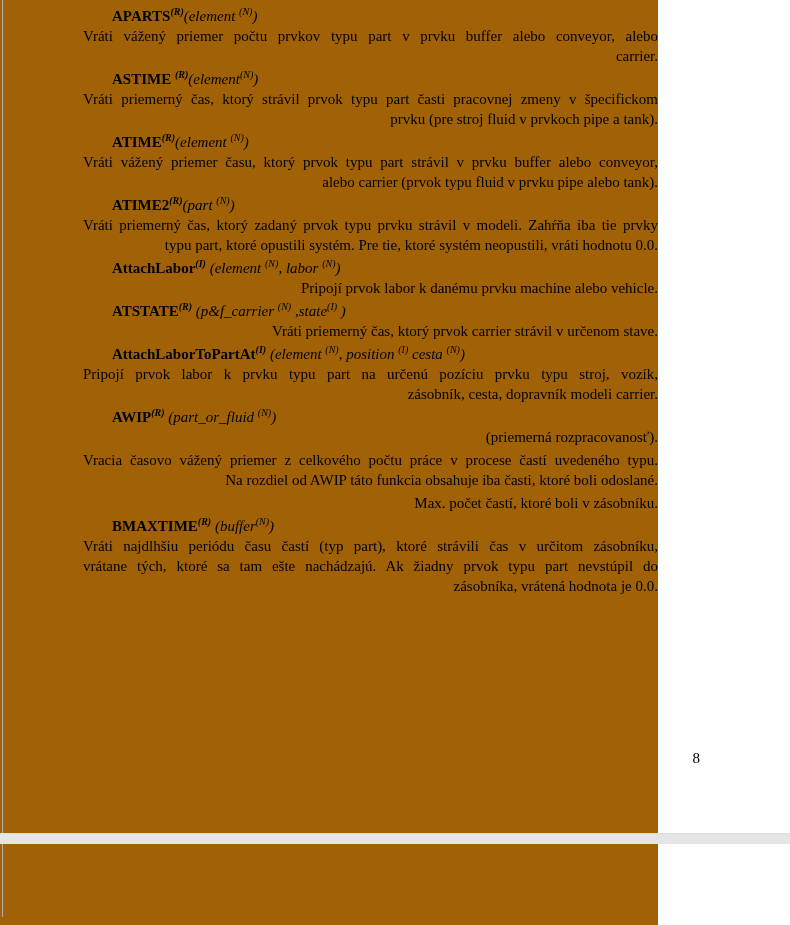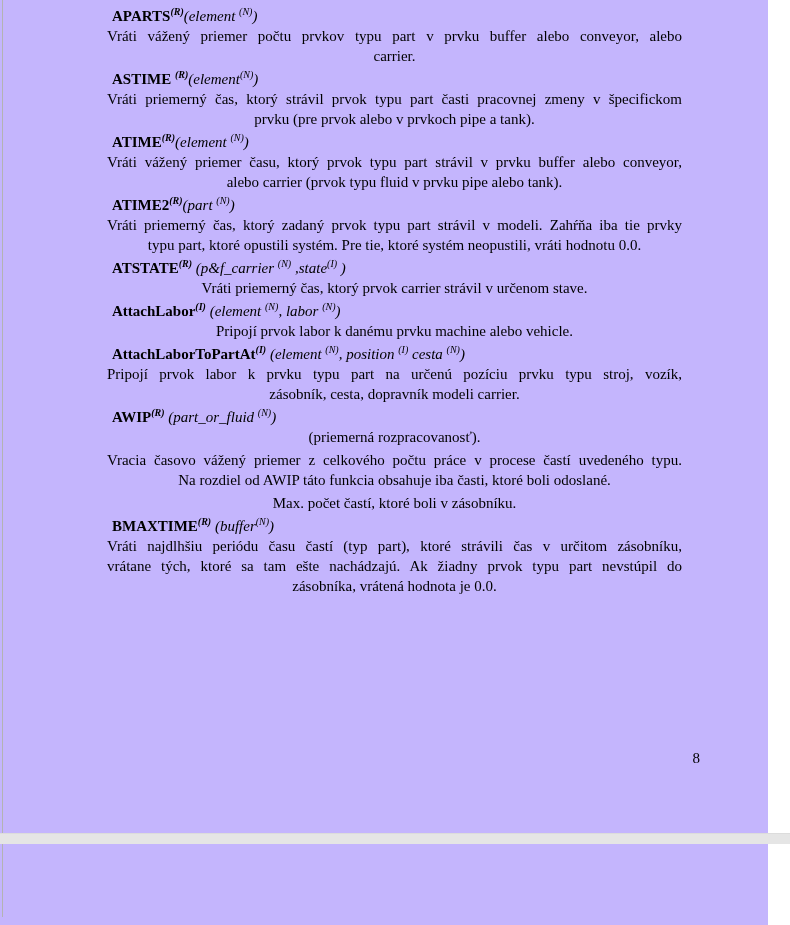--- a/index.html
+++ b/index.html
@@ -1,40 +1,40 @@
 <!DOCTYPE html>
 <html><head>
 <meta charset="utf-8">
 <style>
   html,body{margin:0;padding:0;background:#ffffff;}
   .viewport{
     position:relative;width:790px;height:925px;overflow:hidden;
     background:#ffffff;color:#000;
     font-family:"Liberation Serif","DejaVu Serif",serif;
   }
-  .page{position:absolute;left:0;width:768px;background:#c4b5fd;}
+  .page{position:absolute;left:0;width:658px;background:#a16207;}
   .page1{top:0;height:833px;}
   .page2{top:844px;height:81px;}
   .page-border{position:absolute;left:2px;top:0;width:1px;height:833px;background:#b3b3b3;}
   .page-border.short{height:73px;}
   .page-gap{position:absolute;left:0;top:833px;width:790px;height:11px;background:#e5e5e5;border-top:1px solid #dcdcdc;box-sizing:border-box;}
   #entries{position:absolute;top:6px;left:0;width:700px;}
   .entry{margin:0 0 3px 0;}
   .fhead{
     margin-left:112px;font-size:15px;line-height:20px;font-weight:bold;white-space:nowrap;
   }
   .fhead .param{font-style:italic;font-weight:normal;}
   .fhead sup{font-size:10px;line-height:0;font-style:italic;}
   .fhead sup.sb{font-weight:bold;}
   .fhead sup.sn{font-weight:normal;}
   .dline{
-    margin-left:107px;width:575px;font-size:15px;line-height:20px;
+    margin-left:83px;width:575px;font-size:15px;line-height:20px;
   }
   .jl{text-align:justify;text-align-last:justify;}
-  .ll{text-align:center;}
+  .ll{text-align:right;}
   .page-num{
     position:absolute;top:750px;left:600px;width:100px;
     text-align:right;font-size:15px;line-height:16px;
   }
 </style>
 </head>
 <body>
 
 <div class="viewport">
 
@@ -45,47 +45,47 @@
           <div class="fhead"><span>APARTS</span><sup class="sb">(R)</sup><span class="param">(element </span><sup class="sn">(N)</sup><span class="param">)</span></div>
           <div>
             <div class="dline jl">Vráti vážený priemer počtu prvkov typu part v prvku buffer alebo conveyor, alebo</div>
             <div class="dline ll">carrier.</div>
           </div>
         </div>
         <div class="entry">
           <div class="fhead"><span>ASTIME</span><span class="param"> </span><sup class="sb">(R)</sup><span class="param">(element</span><sup class="sn">(N)</sup><span class="param">)</span></div>
           <div>
             <div class="dline jl">Vráti priemerný čas, ktorý strávil prvok typu part časti pracovnej zmeny v špecifickom</div>
-            <div class="dline ll">prvku (pre prvok alebo v prvkoch pipe a tank).</div>
+            <div class="dline ll">prvku (pre stroj fluid v prvkoch pipe a tank).</div>
           </div>
         </div>
         <div class="entry">
           <div class="fhead"><span>ATIME</span><sup class="sb">(R)</sup><span class="param">(element </span><sup class="sn">(N)</sup><span class="param">)</span></div>
           <div>
             <div class="dline jl">Vráti vážený priemer času, ktorý prvok typu part strávil v prvku buffer alebo conveyor,</div>
             <div class="dline ll">alebo carrier (prvok typu fluid v prvku pipe alebo tank).</div>
           </div>
         </div>
         <div class="entry">
           <div class="fhead"><span>ATIME2</span><sup class="sb">(R)</sup><span class="param">(part </span><sup class="sn">(N)</sup><span class="param">)</span></div>
           <div>
-            <div class="dline jl">Vráti priemerný čas, ktorý zadaný prvok typu part strávil v modeli. Zahŕňa iba tie prvky</div>
+            <div class="dline jl">Vráti priemerný čas, ktorý zadaný prvok typu prvku strávil v modeli. Zahŕňa iba tie prvky</div>
             <div class="dline ll">typu part, ktoré opustili systém. Pre tie, ktoré systém neopustili, vráti hodnotu 0.0.</div>
+          </div>
+        </div>
+        <div class="entry">
+          <div class="fhead"><span>AttachLabor</span><sup class="sb">(I)</sup><span class="param"> (element </span><sup class="sn">(N)</sup><span class="param">, labor </span><sup class="sn">(N)</sup><span class="param">)</span></div>
+          <div>
+            <div class="dline ll">Pripojí prvok labor k danému prvku machine alebo vehicle.</div>
           </div>
         </div>
         <div class="entry">
           <div class="fhead"><span>ATSTATE</span><sup class="sb">(R)</sup><span class="param"> (p&amp;f_carrier </span><sup class="sn">(N)</sup><span class="param"> ,state</span><sup class="sn">(I)</sup><span class="param"> )</span></div>
           <div>
             <div class="dline ll">Vráti priemerný čas, ktorý prvok carrier strávil v určenom stave.</div>
-          </div>
-        </div>
-        <div class="entry">
-          <div class="fhead"><span>AttachLabor</span><sup class="sb">(I)</sup><span class="param"> (element </span><sup class="sn">(N)</sup><span class="param">, labor </span><sup class="sn">(N)</sup><span class="param">)</span></div>
-          <div>
-            <div class="dline ll">Pripojí prvok labor k danému prvku machine alebo vehicle.</div>
           </div>
         </div>
         <div class="entry">
           <div class="fhead"><span>AttachLaborToPartAt</span><sup class="sb">(I)</sup><span class="param"> (element </span><sup class="sn">(N)</sup><span class="param">, position </span><sup class="sn">(I)</sup><span class="param"> cesta </span><sup class="sn">(N)</sup><span class="param">)</span></div>
           <div>
             <div class="dline jl">Pripojí prvok labor k prvku typu part na určenú pozíciu prvku typu stroj, vozík,</div>
             <div class="dline ll">zásobník, cesta, dopravník modeli carrier.</div>
           </div>
         </div>
         <div class="entry">

